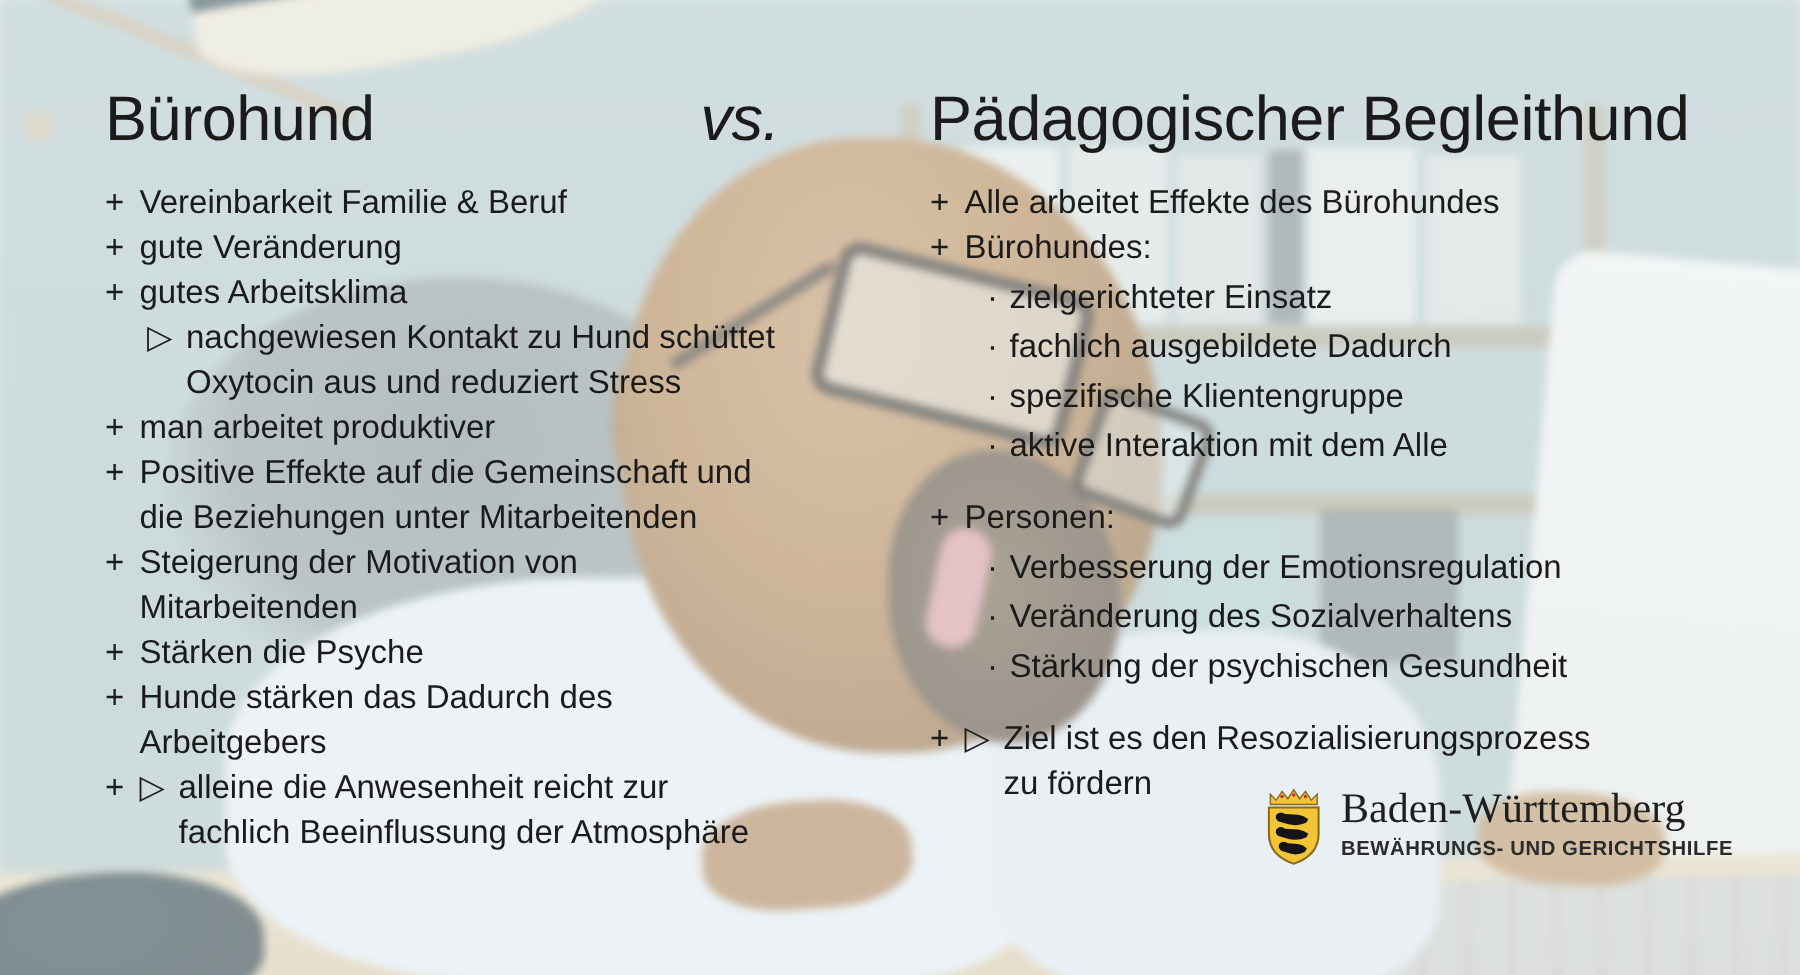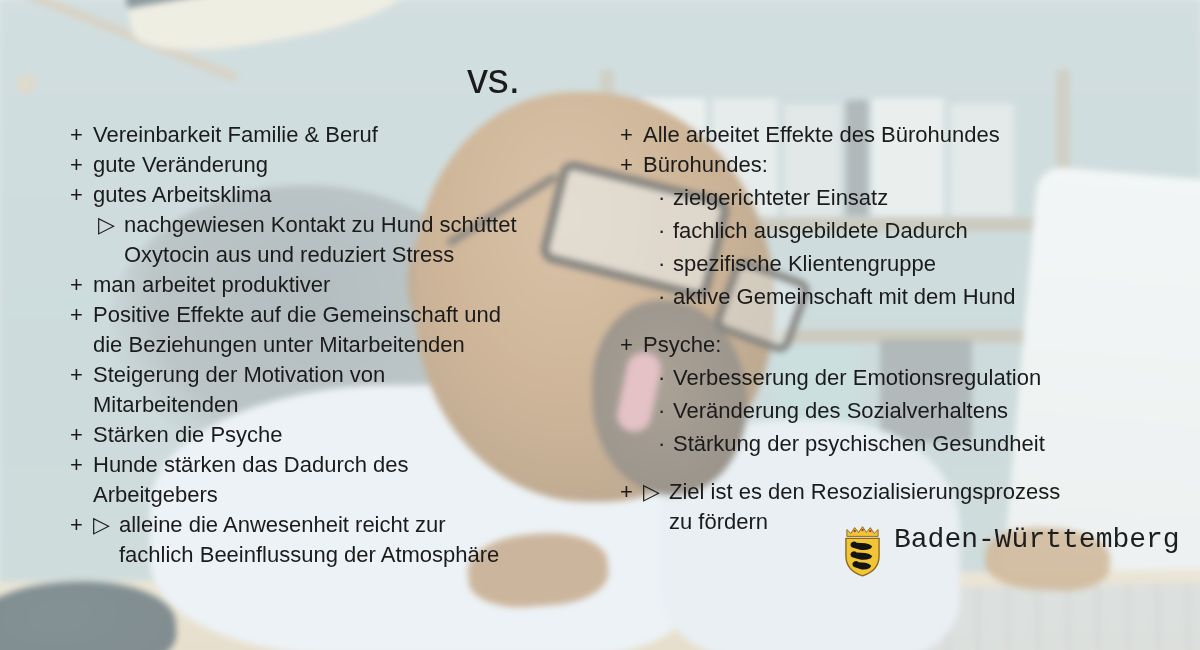--- a/index.html
+++ b/index.html
@@ -44,41 +44,41 @@
   .glasses-arm{left:438px;top:206px;width:128px;height:8px;background:#3c2e22;transform:rotate(-32deg);border-radius:4px;}
   .paw1{left:468px;top:534px;width:140px;height:72px;background:#ad7c4e;border-radius:45% 45% 40% 40%;transform:rotate(-4deg);}
   .paw2{left:985px;top:528px;width:125px;height:62px;background:#b5854f;border-radius:45% 45% 40% 40%;transform:rotate(3deg);opacity:.9;}
   .wash{position:absolute;inset:0;background:rgba(240,246,246,.47);}
 
   
   .txt-layer{position:absolute;inset:0;color:#1b1b1b;}
   .kicker{position:absolute;left:72px;top:31px;font-size:22px;letter-spacing:.5px;}
   .title{position:absolute;top:56px;font-size:42px;line-height:46px;letter-spacing:-.3px;}
   #title-left{left:70px;}
-  #title-vs{left:467px;}
+  #title-vs{left:467px;font-style:italic;}
   #title-right{left:620px;}
 
   .list{position:absolute;top:120px;font-size:22px;line-height:30px;}
   #left-list{left:70px;width:528px;}
   #right-list{left:620px;width:560px;}
   .item{display:flex;align-items:flex-start;white-space:pre-line;}
   .item.gap{margin-top:18px;}
   .item.sub-tri{margin-left:28px;}
   .item.sub-dot{margin-left:38px;margin-top:3px;}
   .mk{flex:none;}
   .mk-plus{width:23px;}
   .mk-triangle{width:26px;}
   .mk-dot{width:15px;}
   .txt{flex:1;}
 
   
   .logo{position:absolute;left:843px;top:524px;display:flex;align-items:flex-start;gap:12px;}
   .coat{width:39px;height:54px;flex:none;}
   .logo-text{display:flex;flex-direction:column;}
-  .logo-region{font-family:Liberation Mono, monospace;font-size:28px;line-height:32px;color:#1e1e1e;}
+  .logo-region{font-family:Liberation Serif, serif;font-size:28px;line-height:32px;color:#1e1e1e;}
   .logo-dept{font-size:13.5px;font-weight:bold;letter-spacing:.4px;color:#2b2b2b;margin-top:2px;}
 </style>
 </head>
 <body>
 
 <div id="slide">
 
   <div class="photo" aria-hidden="true">
     <div class="wall"></div>
     <div class="shelf-panel"></div>
@@ -108,21 +108,23 @@
     <div class="dog-muzzle"></div>
     <div class="tongue"></div>
     <div class="glasses-arm"></div>
     <div class="glasses-lens"></div>
     <div class="glasses-lens2"></div>
     <div class="paw1"></div>
   </div>
   <div class="wash"></div>
 
   <div class="txt-layer">
+    <div class="title" id="title-left">Bürohund</div>
     <div class="title" id="title-vs">vs.</div>
+    <div class="title" id="title-right">Pädagogischer Begleithund</div>
 
     <div class="list" id="left-list">
         <div class="item"><span class="mk mk-plus">+</span><span class="txt">Vereinbarkeit Familie &amp; Beruf</span></div>
         <div class="item"><span class="mk mk-plus">+</span><span class="txt">gute Veränderung</span></div>
         <div class="item"><span class="mk mk-plus">+</span><span class="txt">gutes Arbeitsklima</span></div>
         <div class="item sub-tri"><span class="mk mk-triangle">▷</span><span class="txt">nachgewiesen Kontakt zu Hund schüttet
 Oxytocin aus und reduziert Stress</span></div>
         <div class="item"><span class="mk mk-plus">+</span><span class="txt">man arbeitet produktiver</span></div>
         <div class="item"><span class="mk mk-plus">+</span><span class="txt">Positive Effekte auf die Gemeinschaft und
 die Beziehungen unter Mitarbeitenden</span></div>
@@ -133,22 +135,22 @@
 Arbeitgebers</span></div>
         <div class="item"><span class="mk mk-plus">+</span><span class="mk mk-triangle">▷</span><span class="txt">alleine die Anwesenheit reicht zur
 fachlich Beeinflussung der Atmosphäre</span></div>
       </div>
     <div class="list" id="right-list">
         <div class="item"><span class="mk mk-plus">+</span><span class="txt">Alle arbeitet Effekte des Bürohundes</span></div>
         <div class="item"><span class="mk mk-plus">+</span><span class="txt">Bürohundes:</span></div>
         <div class="item sub-dot"><span class="mk mk-dot">·</span><span class="txt">zielgerichteter Einsatz</span></div>
         <div class="item sub-dot"><span class="mk mk-dot">·</span><span class="txt">fachlich ausgebildete Dadurch</span></div>
         <div class="item sub-dot"><span class="mk mk-dot">·</span><span class="txt">spezifische Klientengruppe</span></div>
-        <div class="item sub-dot"><span class="mk mk-dot">·</span><span class="txt">aktive Gemeinschaft mit dem Hund</span></div>
-        <div class="item gap"><span class="mk mk-plus">+</span><span class="txt">Psyche:</span></div>
+        <div class="item sub-dot"><span class="mk mk-dot">·</span><span class="txt">aktive Interaktion mit dem Alle</span></div>
+        <div class="item gap"><span class="mk mk-plus">+</span><span class="txt">Personen:</span></div>
         <div class="item sub-dot"><span class="mk mk-dot">·</span><span class="txt">Verbesserung der Emotionsregulation</span></div>
         <div class="item sub-dot"><span class="mk mk-dot">·</span><span class="txt">Veränderung des Sozialverhaltens</span></div>
         <div class="item sub-dot"><span class="mk mk-dot">·</span><span class="txt">Stärkung der psychischen Gesundheit</span></div>
         <div class="item gap"><span class="mk mk-plus">+</span><span class="mk mk-triangle">▷</span><span class="txt">Ziel ist es den Resozialisierungsprozess
 zu fördern</span></div>
       </div>
 
     <div class="logo">
       <svg class="coat" viewBox="0 0 40 54" aria-hidden="true">
 
@@ -158,16 +160,17 @@
         <circle cx="28" cy="6.5" r="1.2" fill="#b03a2e"></circle>
 
         <path d="M3 14 L37 14 L37 32 C37 44 29 49.5 20 52.5 C11 49.5 3 44 3 32 Z" fill="#f4c437" stroke="#8a6a1f" stroke-width="1.4"></path>
 
         <path d="M8 19 q3 -3 6 -0.5 l9 0.5 q4 0.5 7 3 l-1.5 2.5 q-6 2.5 -12 1 l-7 -2 q-2.5 -1.5 -1.5 -4.5 z" fill="#141414"></path>
         <path d="M8 29 q3 -3 6 -0.5 l9 0.5 q4 0.5 7 3 l-1.5 2.5 q-6 2.5 -12 1 l-7 -2 q-2.5 -1.5 -1.5 -4.5 z" fill="#141414"></path>
         <path d="M10 39 q3 -3 6 -0.5 l7 0.5 q3.5 0.5 6 3 l-1.5 2.5 q-5 2.5 -10 1 l-6 -2 q-2.5 -1.5 -1.5 -4.5 z" fill="#141414"></path>
       </svg>
       <div class="logo-text">
         <span class="logo-region">Baden-Württemberg</span>
+        <span class="logo-dept">BEWÄHRUNGS- UND GERICHTSHILFE</span>
       </div>
     </div>
   </div>
 </div>
 
 </body></html>

